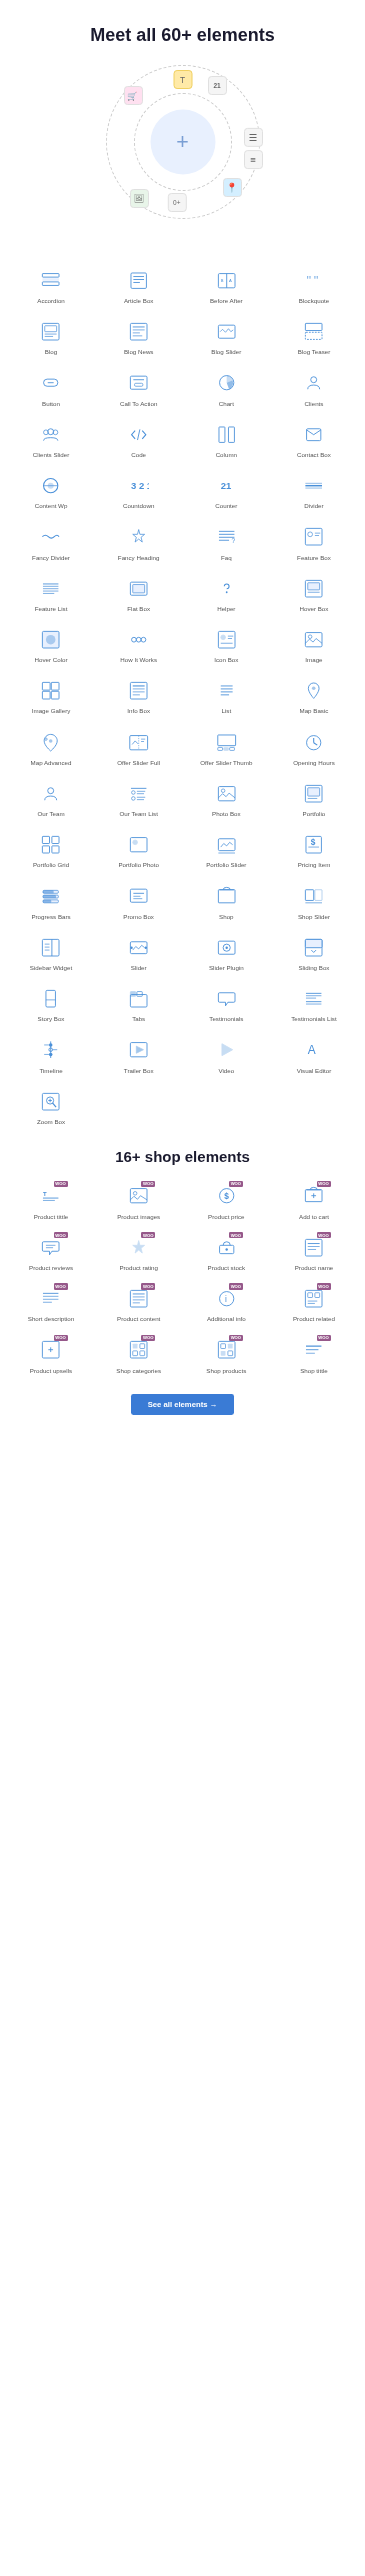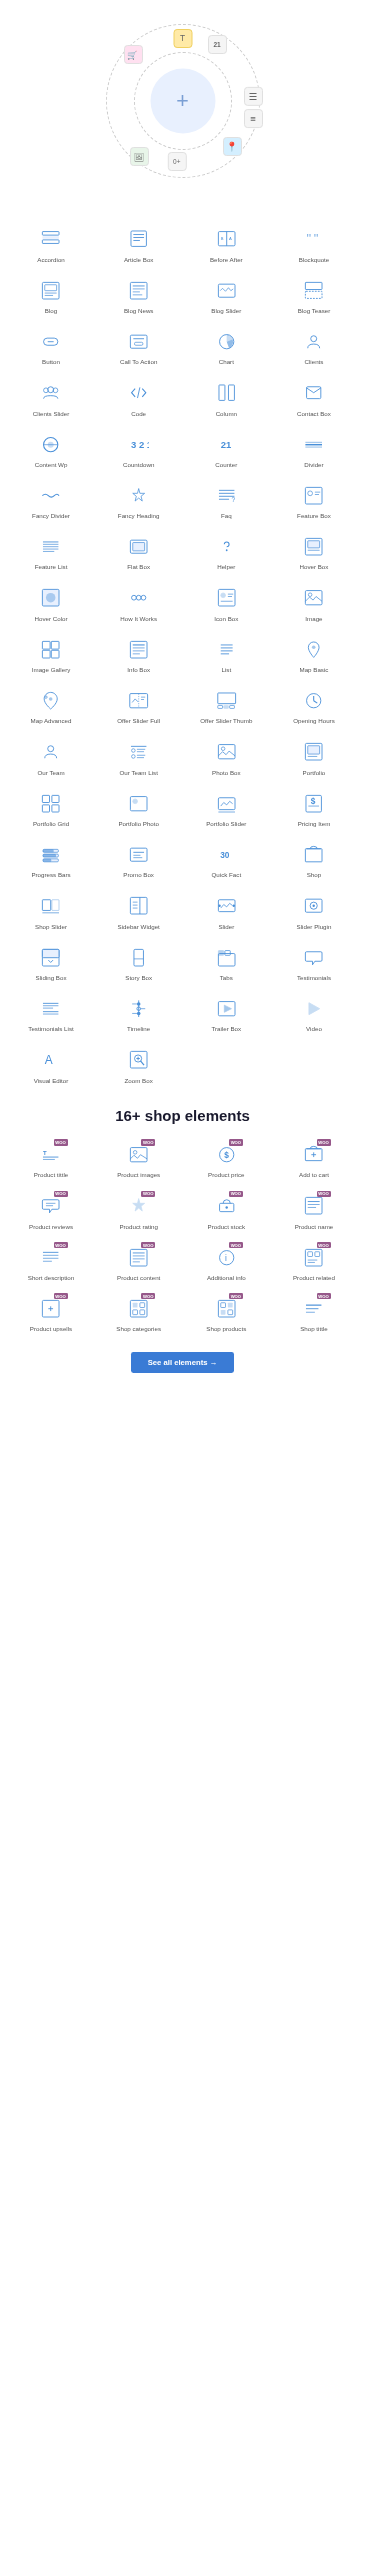--- a/index.html
+++ b/index.html
@@ -171,20 +171,21 @@
       padding: 6px 16.6px;
       border-radius: 2.4px;
       text-decoration: none;
       cursor: pointer;
     }
   </style>
 </head>
 <body>
 
 <div class="hero">
+  <h1 class="hero-title">Meet all 60+ elements</h1>
 
   <div class="circle-diagram">
     <div class="circle-outer"></div>
 
     <div style="position:absolute;top:50%;left:50%;transform:translate(-50%,-50%);width:98px;height:98px;border-radius:50%;border:0.9px dashed #ccc;"></div>
     <div class="circle-inner">
       <span class="plus-icon">+</span>
     </div>
 
     <div class="circle-item ci-top">
@@ -727,28 +728,20 @@
           <line x1="9" y1="14" x2="27" y2="14" stroke="#4a90d9" stroke-width="1.5"></line>
           <line x1="9" y1="19" x2="21" y2="19" stroke="#4a90d9" stroke-width="1.2"></line>
           <line x1="9" y1="23" x2="24" y2="23" stroke="#4a90d9" stroke-width="1.2"></line>
         </svg>
       </div>
       <div class="element-label">Promo Box</div>
     </div>
     <div class="element-item">
       <div class="element-icon">
         <svg viewBox="0 0 36 36" fill="none" xmlns="http://www.w3.org/2000/svg">
-          <text x="7" y="24" font-size="14" font-weight="700" fill="#4a90d9">30</text>
-        </svg>
-      </div>
-      <div class="element-label">Quick Fact</div>
-    </div>
-    <div class="element-item">
-      <div class="element-icon">
-        <svg viewBox="0 0 36 36" fill="none" xmlns="http://www.w3.org/2000/svg">
           <path d="M6 8 L30 8" stroke="#4a90d9" stroke-width="1.5"></path>
           <rect x="4" y="8" width="28" height="22" rx="1" stroke="#4a90d9" stroke-width="1.5" fill="none"></rect>
           <path d="M12 8 Q12 4 18 4 Q24 4 24 8" stroke="#4a90d9" stroke-width="1.5" fill="none"></path>
         </svg>
       </div>
       <div class="element-label">Shop</div>
     </div>
     <div class="element-item">
       <div class="element-icon">
         <svg viewBox="0 0 36 36" fill="none" xmlns="http://www.w3.org/2000/svg">

